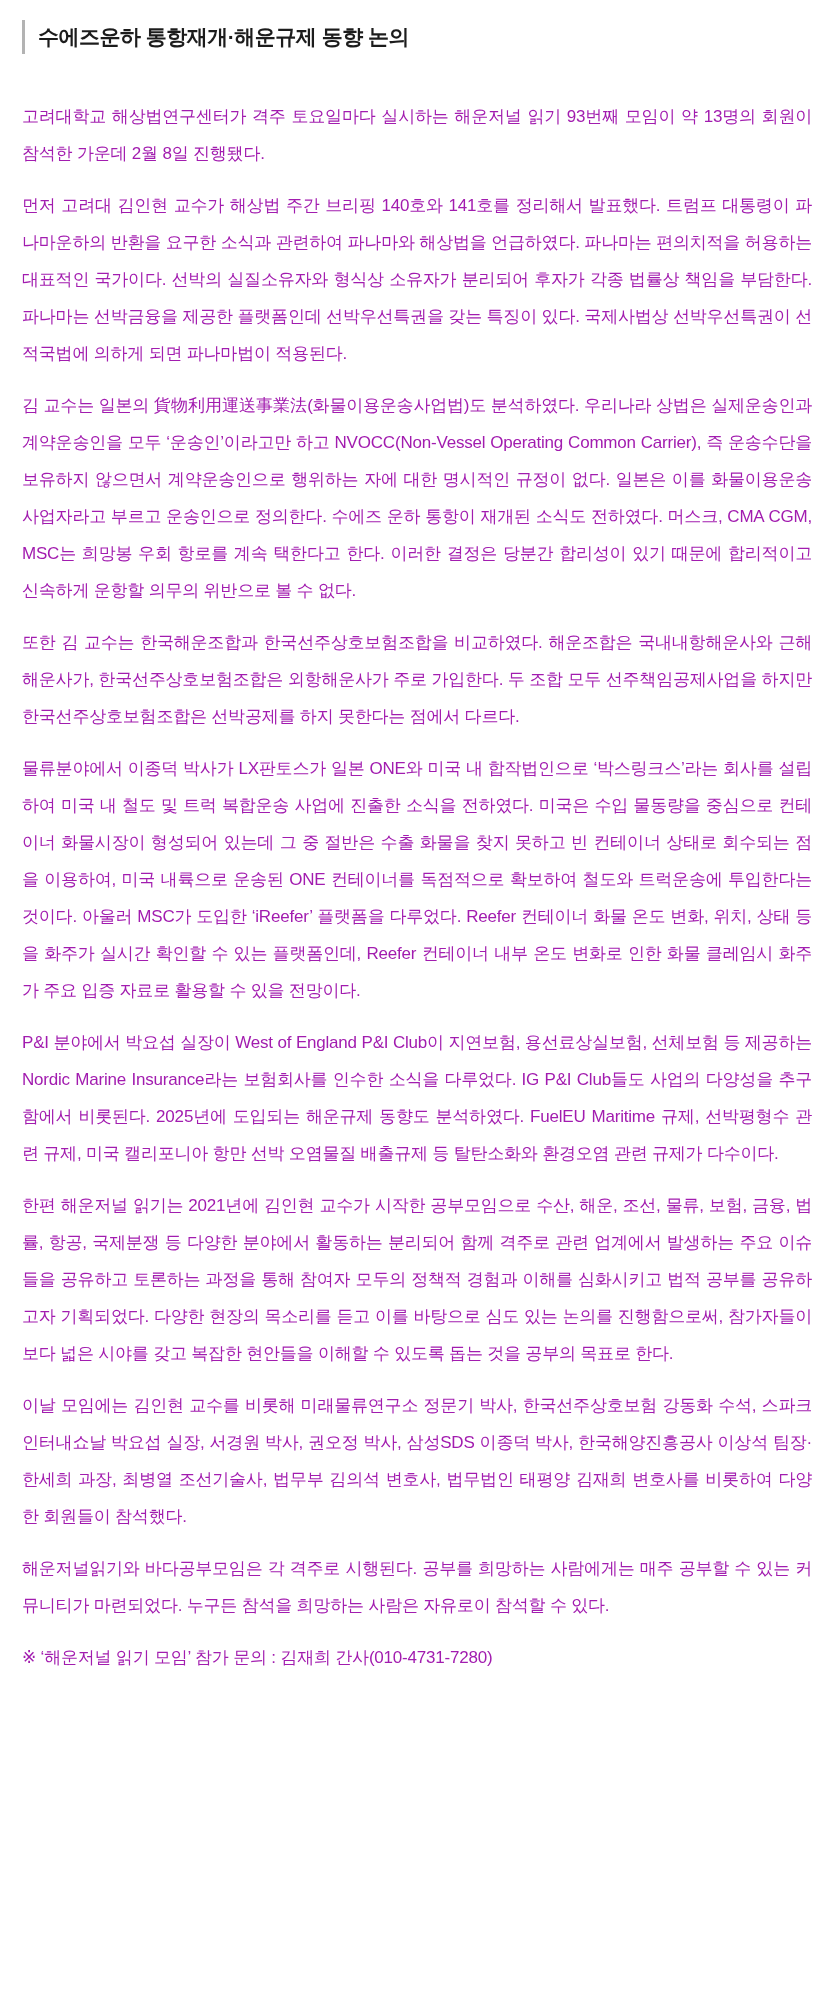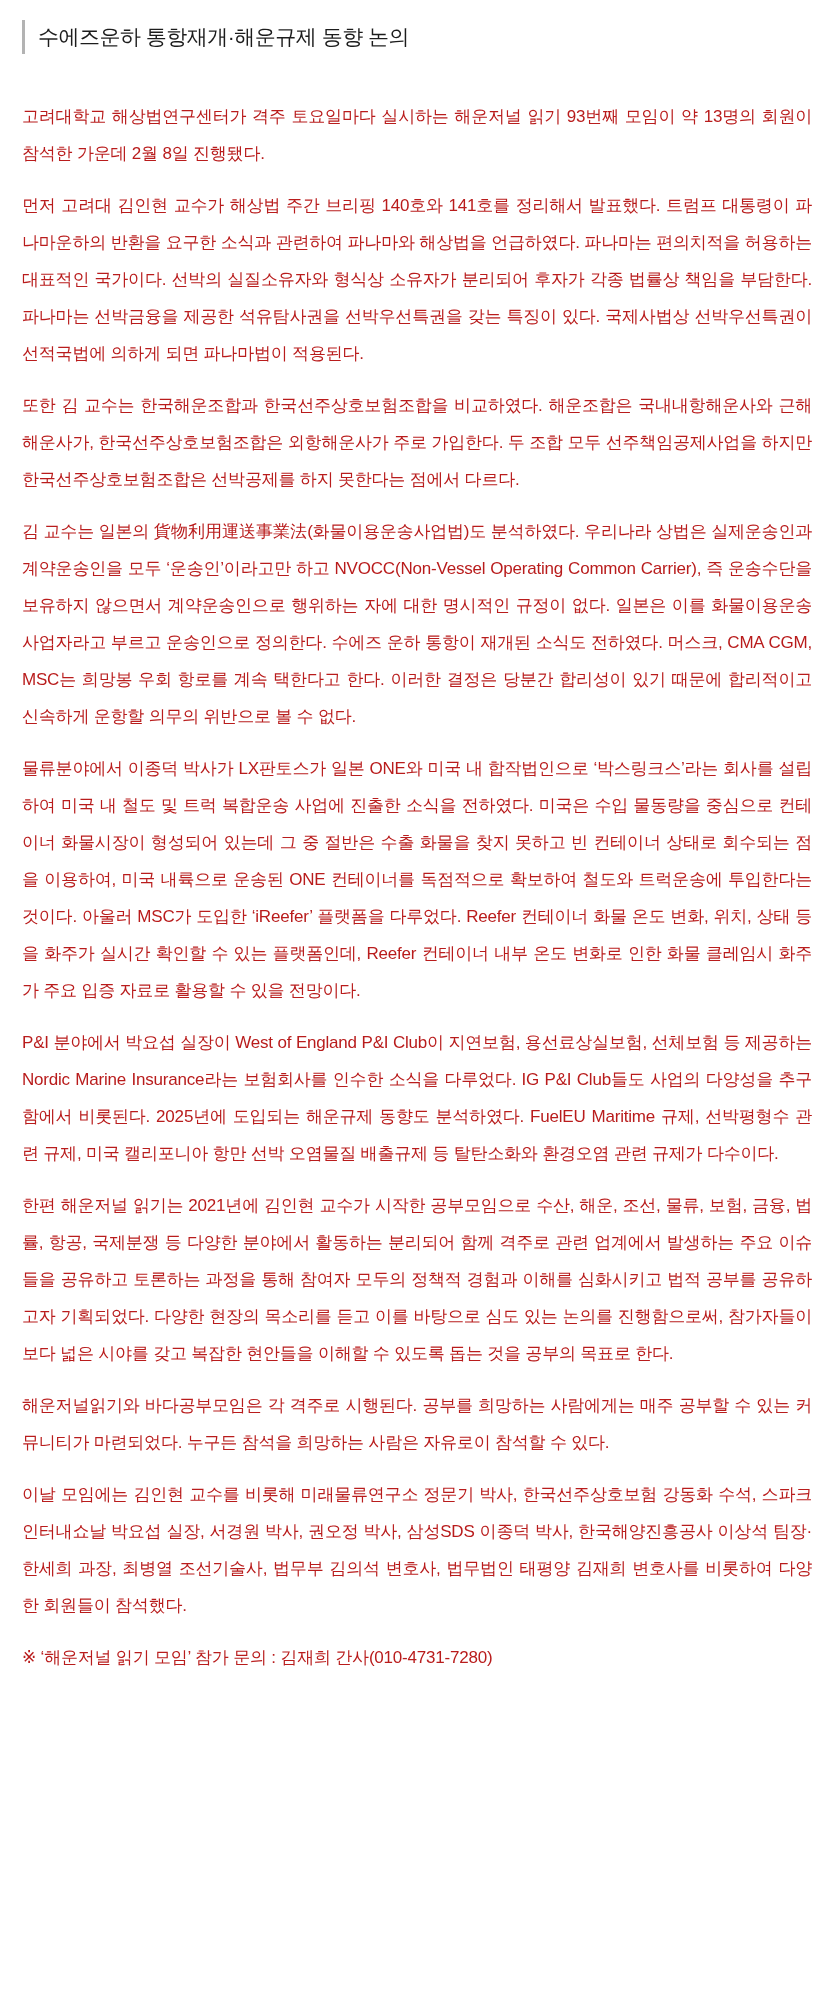--- a/index.html
+++ b/index.html
@@ -24,52 +24,52 @@
     width: 3px;
     align-self: stretch;
     min-height: 34px;
     background: #b3b3b3;
     margin-right: 13px;
   }
   h1.article-title {
     margin: 0;
     font-size: 21px;
     line-height: 1.6;
-    font-weight: 400;
+    font-weight: 700;
     color: #1c1c1c;
     letter-spacing: -0.5px;
   }
   .body-text p {
     margin: 0 0 15px 0;
     font-size: 17px;
     line-height: 37px;
-    color: #b91c1c;
+    color: #a21caf;
     text-align: justify;
     letter-spacing: -0.2px;
   }
   .body-text p:last-child {
     margin-bottom: 0;
   }
 </style>
 </head>
 <body>
 
 <div class="page">
 
   <div class="title-block">
     <div class="title-bar"></div>
     <h1 class="article-title">수에즈운하 통항재개·해운규제 동향 논의</h1>
   </div>
 
   <div class="body-text">
     <p>고려대학교 해상법연구센터가 격주 토요일마다 실시하는 해운저널 읽기 93번째 모임이 약 13명의 회원이 참석한 가운데 2월 8일 진행됐다.</p>
-    <p>먼저 고려대 김인현 교수가 해상법 주간 브리핑 140호와 141호를 정리해서 발표했다. 트럼프 대통령이 파나마운하의 반환을 요구한 소식과 관련하여 파나마와 해상법을 언급하였다. 파나마는 편의치적을 허용하는 대표적인 국가이다. 선박의 실질소유자와 형식상 소유자가 분리되어 후자가 각종 법률상 책임을 부담한다. 파나마는 선박금융을 제공한 석유탐사권을 선박우선특권을 갖는 특징이 있다. 국제사법상 선박우선특권이 선적국법에 의하게 되면 파나마법이 적용된다.</p>
+    <p>먼저 고려대 김인현 교수가 해상법 주간 브리핑 140호와 141호를 정리해서 발표했다. 트럼프 대통령이 파나마운하의 반환을 요구한 소식과 관련하여 파나마와 해상법을 언급하였다. 파나마는 편의치적을 허용하는 대표적인 국가이다. 선박의 실질소유자와 형식상 소유자가 분리되어 후자가 각종 법률상 책임을 부담한다. 파나마는 선박금융을 제공한 플랫폼인데 선박우선특권을 갖는 특징이 있다. 국제사법상 선박우선특권이 선적국법에 의하게 되면 파나마법이 적용된다.</p>
+    <p>김 교수는 일본의 貨物利用運送事業法(화물이용운송사업법)도 분석하였다. 우리나라 상법은 실제운송인과 계약운송인을 모두 ‘운송인’이라고만 하고 NVOCC(Non-Vessel Operating Common Carrier), 즉 운송수단을 보유하지 않으면서 계약운송인으로 행위하는 자에 대한 명시적인 규정이 없다. 일본은 이를 화물이용운송사업자라고 부르고 운송인으로 정의한다. 수에즈 운하 통항이 재개된 소식도 전하였다. 머스크, CMA CGM, MSC는 희망봉 우회 항로를 계속 택한다고 한다. 이러한 결정은 당분간 합리성이 있기 때문에 합리적이고 신속하게 운항할 의무의 위반으로 볼 수 없다.</p>
     <p>또한 김 교수는 한국해운조합과 한국선주상호보험조합을 비교하였다. 해운조합은 국내내항해운사와 근해해운사가, 한국선주상호보험조합은 외항해운사가 주로 가입한다. 두 조합 모두 선주책임공제사업을 하지만 한국선주상호보험조합은 선박공제를 하지 못한다는 점에서 다르다.</p>
-    <p>김 교수는 일본의 貨物利用運送事業法(화물이용운송사업법)도 분석하였다. 우리나라 상법은 실제운송인과 계약운송인을 모두 ‘운송인’이라고만 하고 NVOCC(Non-Vessel Operating Common Carrier), 즉 운송수단을 보유하지 않으면서 계약운송인으로 행위하는 자에 대한 명시적인 규정이 없다. 일본은 이를 화물이용운송사업자라고 부르고 운송인으로 정의한다. 수에즈 운하 통항이 재개된 소식도 전하였다. 머스크, CMA CGM, MSC는 희망봉 우회 항로를 계속 택한다고 한다. 이러한 결정은 당분간 합리성이 있기 때문에 합리적이고 신속하게 운항할 의무의 위반으로 볼 수 없다.</p>
     <p>물류분야에서 이종덕 박사가 LX판토스가 일본 ONE와 미국 내 합작법인으로 ‘박스링크스’라는 회사를 설립하여 미국 내 철도 및 트럭 복합운송 사업에 진출한 소식을 전하였다. 미국은 수입 물동량을 중심으로 컨테이너 화물시장이 형성되어 있는데 그 중 절반은 수출 화물을 찾지 못하고 빈 컨테이너 상태로 회수되는 점을 이용하여, 미국 내륙으로 운송된 ONE 컨테이너를 독점적으로 확보하여 철도와 트럭운송에 투입한다는 것이다. 아울러 MSC가 도입한 ‘iReefer’ 플랫폼을 다루었다. Reefer 컨테이너 화물 온도 변화, 위치, 상태 등을 화주가 실시간 확인할 수 있는 플랫폼인데, Reefer 컨테이너 내부 온도 변화로 인한 화물 클레임시 화주가 주요 입증 자료로 활용할 수 있을 전망이다.</p>
     <p>P&amp;I 분야에서 박요섭 실장이 West of England P&amp;I Club이 지연보험, 용선료상실보험, 선체보험 등 제공하는 Nordic Marine Insurance라는 보험회사를 인수한 소식을 다루었다. IG P&amp;I Club들도 사업의 다양성을 추구함에서 비롯된다. 2025년에 도입되는 해운규제 동향도 분석하였다. FuelEU Maritime 규제, 선박평형수 관련 규제, 미국 캘리포니아 항만 선박 오염물질 배출규제 등 탈탄소화와 환경오염 관련 규제가 다수이다.</p>
     <p>한편 해운저널 읽기는 2021년에 김인현 교수가 시작한 공부모임으로 수산, 해운, 조선, 물류, 보험, 금융, 법률, 항공, 국제분쟁 등 다양한 분야에서 활동하는 분리되어 함께 격주로 관련 업계에서 발생하는 주요 이슈들을 공유하고 토론하는 과정을 통해 참여자 모두의 정책적 경험과 이해를 심화시키고 법적 공부를 공유하고자 기획되었다. 다양한 현장의 목소리를 듣고 이를 바탕으로 심도 있는 논의를 진행함으로써, 참가자들이 보다 넓은 시야를 갖고 복잡한 현안들을 이해할 수 있도록 돕는 것을 공부의 목표로 한다.</p>
+    <p>이날 모임에는 김인현 교수를 비롯해 미래물류연구소 정문기 박사, 한국선주상호보험 강동화 수석, 스파크인터내쇼날 박요섭 실장, 서경원 박사, 권오정 박사, 삼성SDS 이종덕 박사, 한국해양진흥공사 이상석 팀장·한세희 과장, 최병열 조선기술사, 법무부 김의석 변호사, 법무법인 태평양 김재희 변호사를 비롯하여 다양한 회원들이 참석했다.</p>
     <p>해운저널읽기와 바다공부모임은 각 격주로 시행된다. 공부를 희망하는 사람에게는 매주 공부할 수 있는 커뮤니티가 마련되었다. 누구든 참석을 희망하는 사람은 자유로이 참석할 수 있다.</p>
-    <p>이날 모임에는 김인현 교수를 비롯해 미래물류연구소 정문기 박사, 한국선주상호보험 강동화 수석, 스파크인터내쇼날 박요섭 실장, 서경원 박사, 권오정 박사, 삼성SDS 이종덕 박사, 한국해양진흥공사 이상석 팀장·한세희 과장, 최병열 조선기술사, 법무부 김의석 변호사, 법무법인 태평양 김재희 변호사를 비롯하여 다양한 회원들이 참석했다.</p>
     <p>※ ‘해운저널 읽기 모임’ 참가 문의 : 김재희 간사(010-4731-7280)</p>
   </div>
 
 </div>
 
 </body></html>

